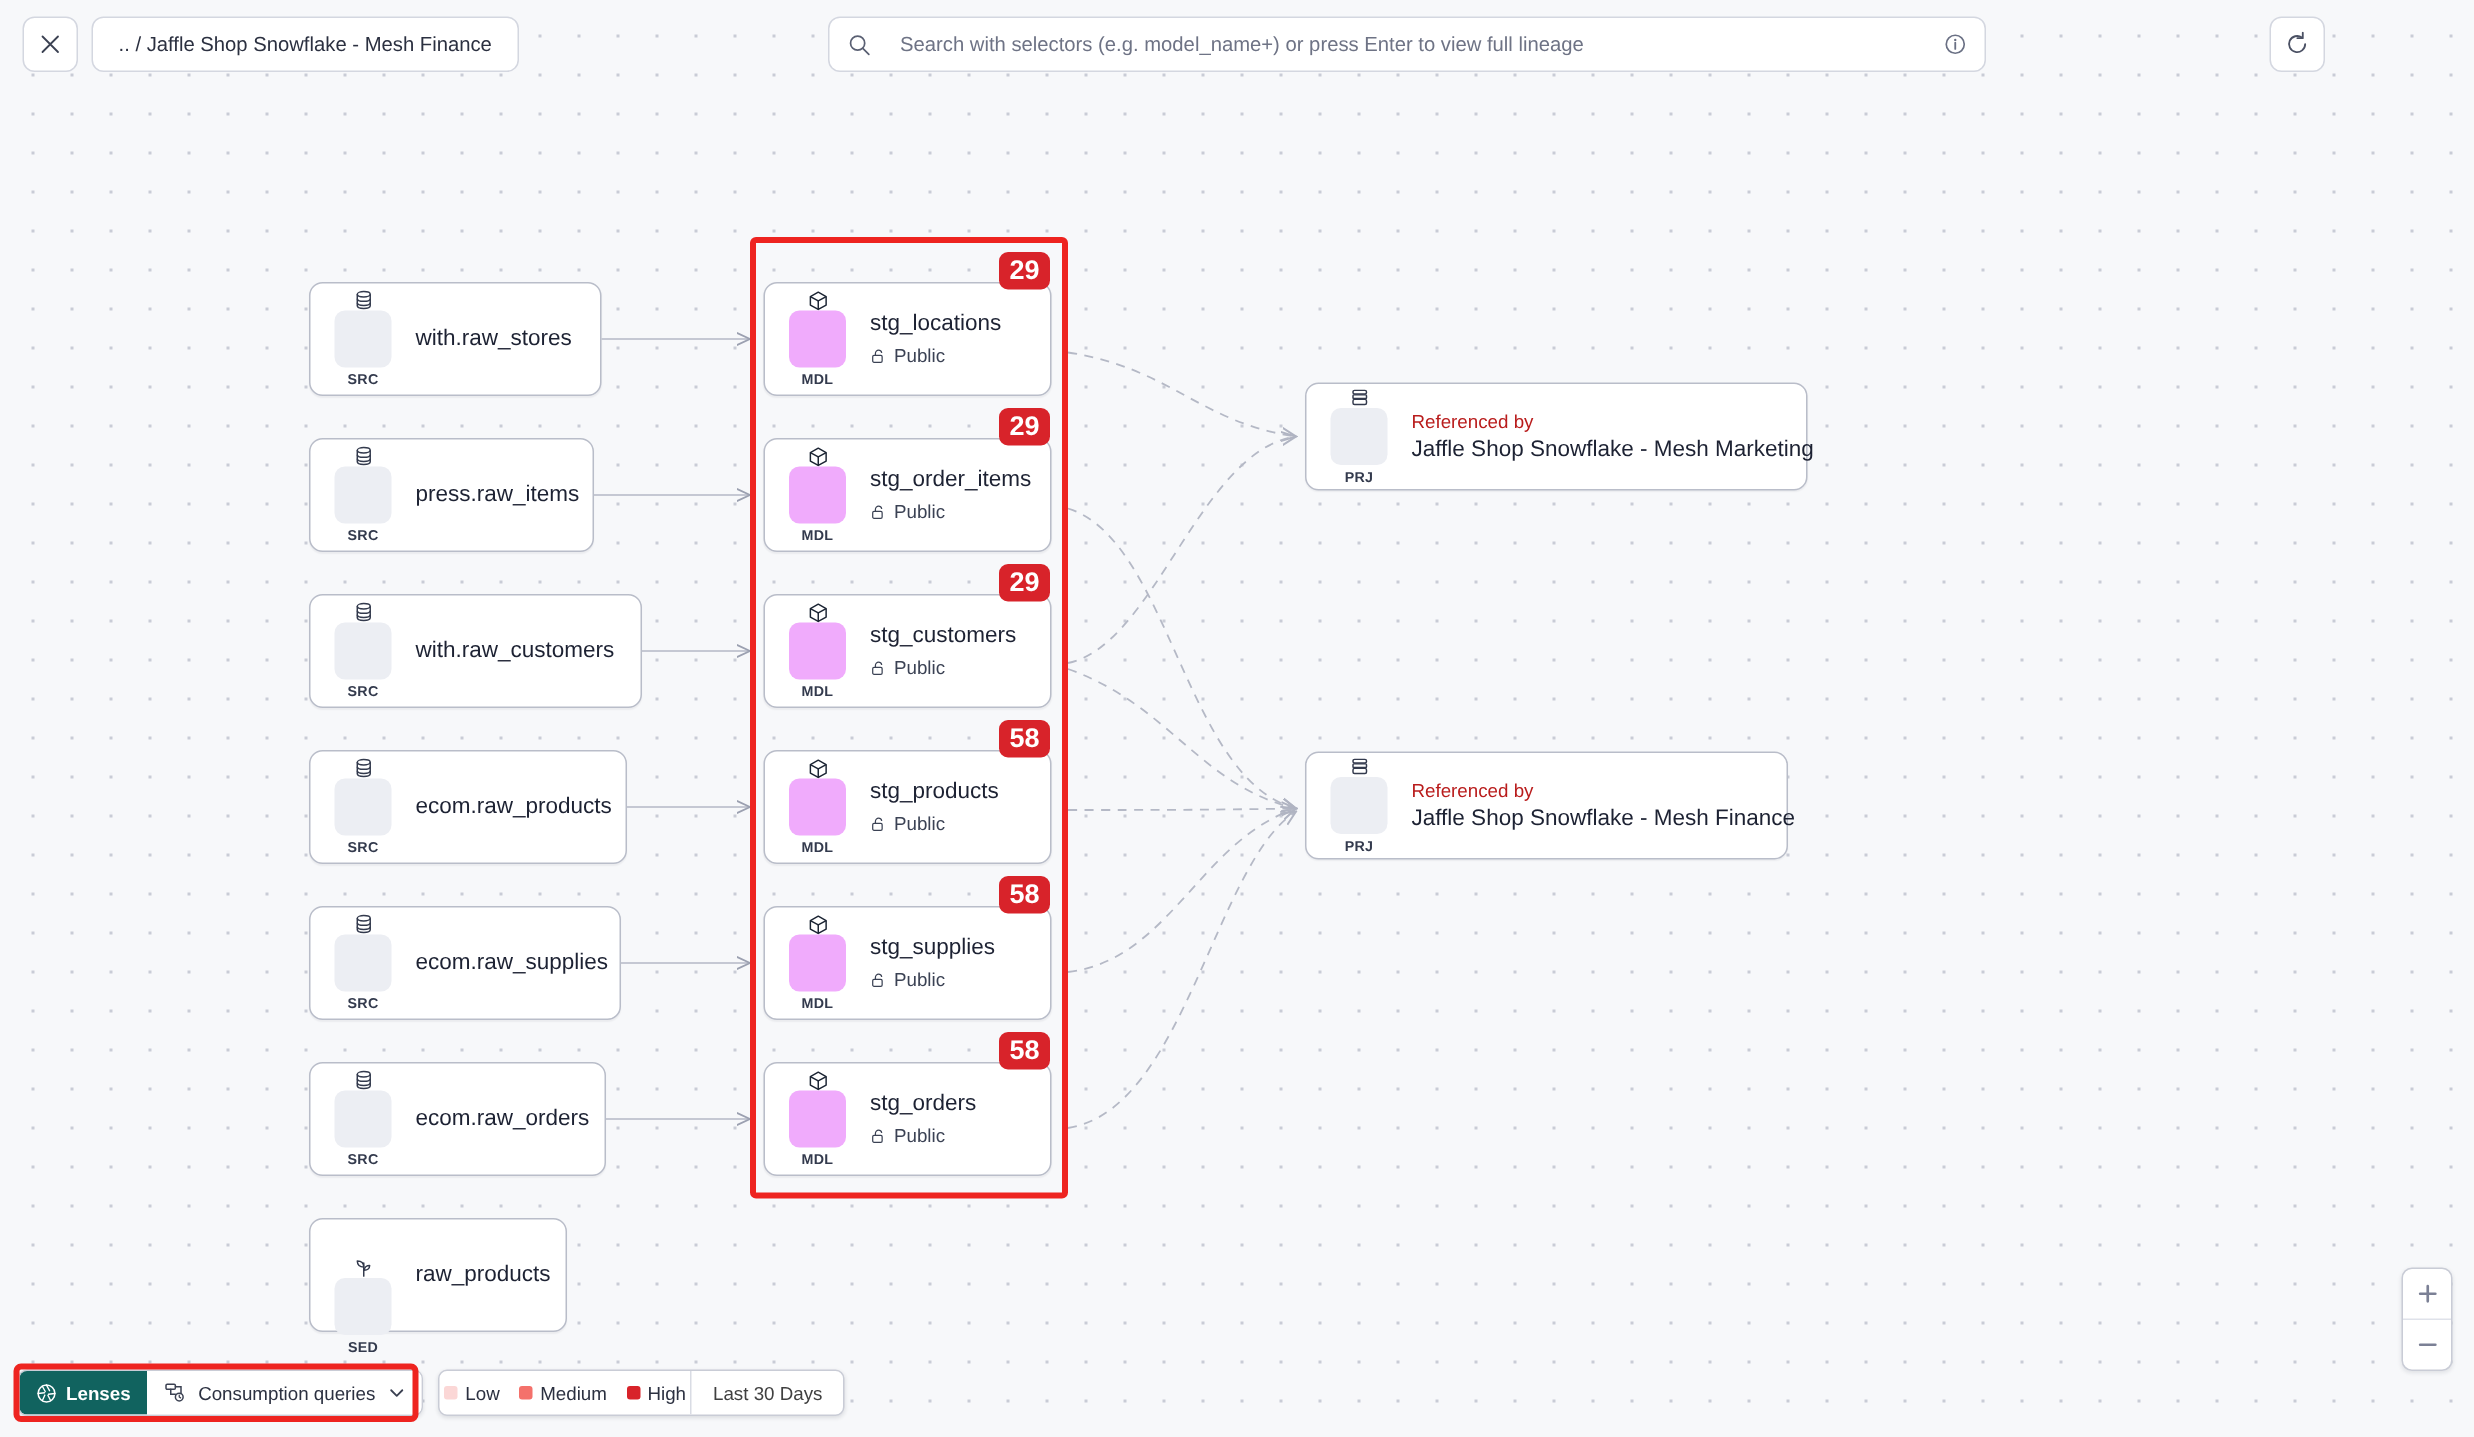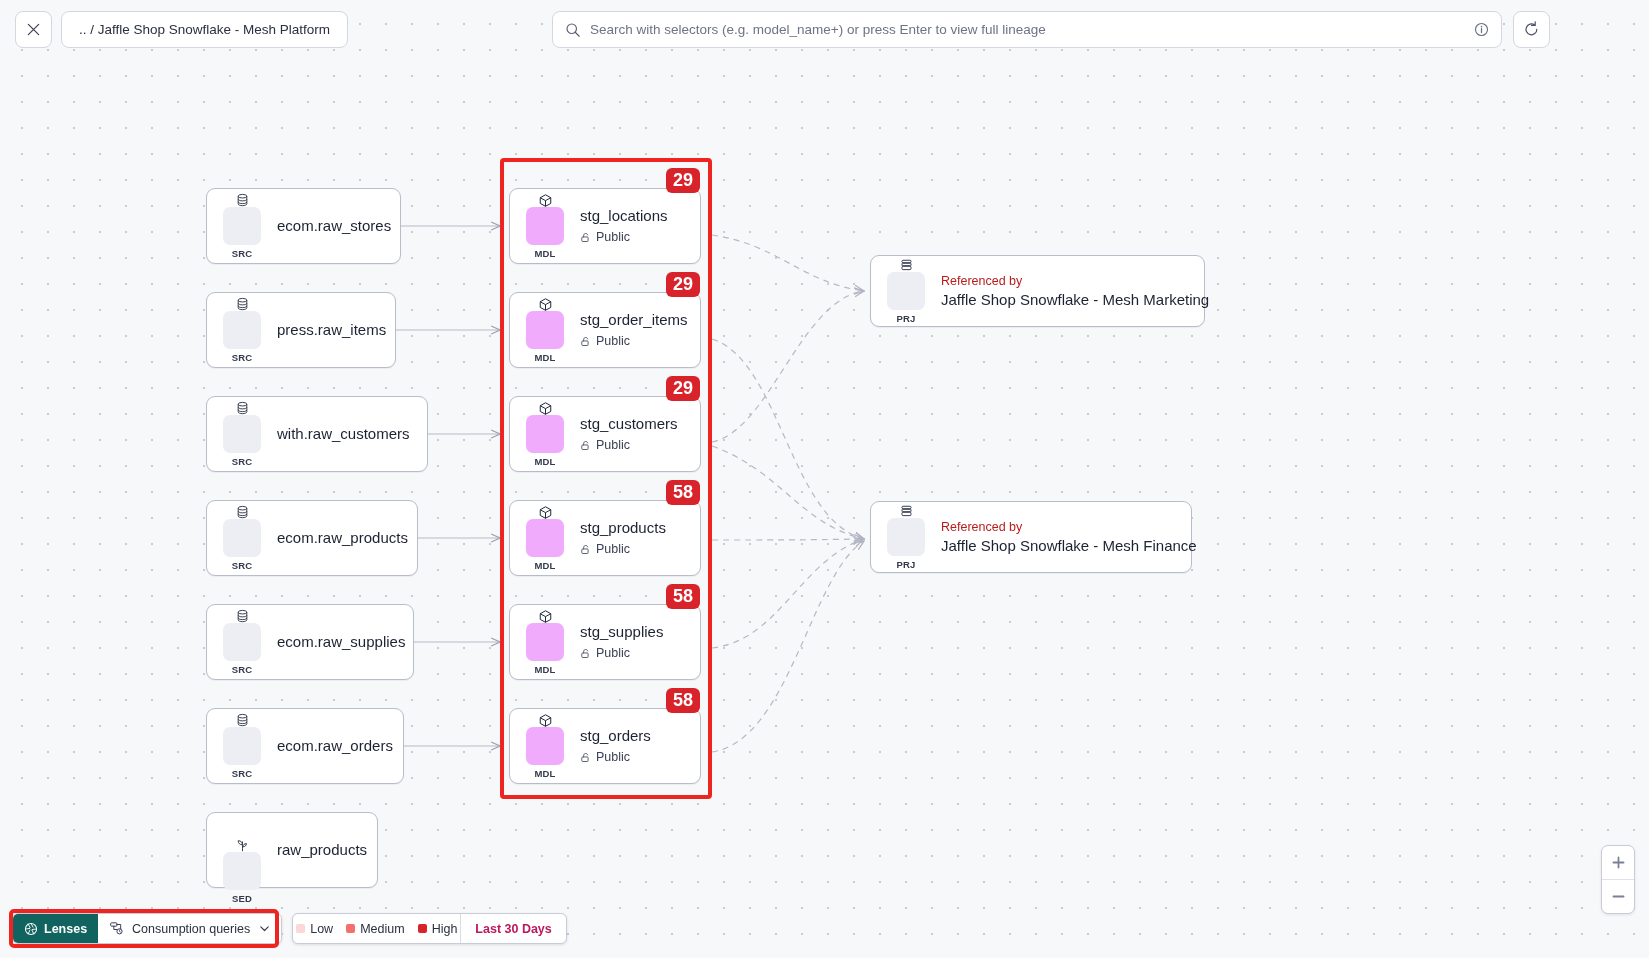--- a/index.html
+++ b/index.html
@@ -44,27 +44,28 @@
     border-radius: 8px;
     display: flex; align-items: center;
     font-size: 13.5px;
     color: #2b3040;
     pointer-events: auto;
     cursor: pointer;
     white-space: nowrap;
   }
   .searchwrap {
     position: absolute; left: 552px; top: 11px;
-    width: 950px; height: 37px;
+    width: 772px; height: 37px;
     background: #ffffff;
     border: 1px solid #d4d7e0;
     border-radius: 8px;
     display: flex; align-items: center;
     padding: 0 12px;
     pointer-events: auto;
+    gap: 10px;
   }
   .searchwrap .sicon { flex: 0 0 auto; display:flex; align-items:center; margin-right: 9px; }
   .search-input {
     flex: 1 1 auto;
     border: none; outline: none;
     font-size: 13.5px;
     font-family: "Liberation Sans", sans-serif;
     color: #2b3040;
     background: transparent;
   }
@@ -190,23 +191,22 @@
     display: flex; align-items: center; gap: 13px;
     padding: 0 3px;
     font-size: 12.5px; color: #2b3040;
   }
   .legend-items .li { display: flex; align-items: center; gap: 5px; }
   .swatch { width: 9px; height: 9px; border-radius: 2px; display: inline-block; }
   .period {
     display: flex; align-items: center;
     padding: 0 14px;
     border-left: 1px solid #d9dce4;
-    font-size: 12.5px; color: #be185d;
+    font-size: 12.5px; color: #404040;
     cursor: pointer;
-    font-weight: bold;
   }
   
   .lens-highlight {
     position: absolute; left: 9px; bottom: 10px;
     width: 270px; height: 39px;
     border: 4px solid #ee2420;
     border-radius: 5px;
     z-index: 36;
     pointer-events: none;
   }
@@ -268,21 +268,21 @@
         <div class="badge-icon icon-src">
           <span class="glyph"><svg width="15" height="15" viewBox="0 0 16 16">
               <ellipse cx="8" cy="3.4" rx="4.6" ry="1.9" fill="none" stroke="#333a4d" stroke-width="1.05"></ellipse>
               <path d="M3.4,3.4 L3.4,11.6 C3.4,12.65 5.46,13.5 8,13.5 C10.54,13.5 12.6,12.65 12.6,11.6 L12.6,3.4" fill="none" stroke="#333a4d" stroke-width="1.05"></path>
               <path d="M3.4,6.5 C3.4,7.55 5.46,8.4 8,8.4 C10.54,8.4 12.6,7.55 12.6,6.5" fill="none" stroke="#333a4d" stroke-width="1.05"></path>
               <path d="M3.4,9.4 C3.4,10.45 5.46,11.3 8,11.3 C10.54,11.3 12.6,10.45 12.6,9.4" fill="none" stroke="#333a4d" stroke-width="1.05"></path>
             </svg></span>
           <span class="code">SRC</span>
         </div>
         <div class="ntext">
-          <div class="nname">ecom.raw_stores</div>
+          <div class="nname">with.raw_stores</div>
         </div>
       </div>
       <div class="node" style="left: 206px; top: 292px; width: 190px; height: 76px;">
         <div class="badge-icon icon-src">
           <span class="glyph"><svg width="15" height="15" viewBox="0 0 16 16">
               <ellipse cx="8" cy="3.4" rx="4.6" ry="1.9" fill="none" stroke="#333a4d" stroke-width="1.05"></ellipse>
               <path d="M3.4,3.4 L3.4,11.6 C3.4,12.65 5.46,13.5 8,13.5 C10.54,13.5 12.6,12.65 12.6,11.6 L12.6,3.4" fill="none" stroke="#333a4d" stroke-width="1.05"></path>
               <path d="M3.4,6.5 C3.4,7.55 5.46,8.4 8,8.4 C10.54,8.4 12.6,7.55 12.6,6.5" fill="none" stroke="#333a4d" stroke-width="1.05"></path>
               <path d="M3.4,9.4 C3.4,10.45 5.46,11.3 8,11.3 C10.54,11.3 12.6,10.45 12.6,9.4" fill="none" stroke="#333a4d" stroke-width="1.05"></path>
             </svg></span>
@@ -518,21 +518,21 @@
     </div>
 
   <div class="topbar">
     <div class="close-btn">
       <svg width="15" height="15" viewBox="0 0 16 16">
         <path d="M2.5,2.5 L13.5,13.5 M13.5,2.5 L2.5,13.5" stroke="#3b4152" stroke-width="1.3" fill="none" stroke-linecap="round"></path>
       </svg>
     </div>
 
     <div class="breadcrumb">
-      <span>.. / Jaffle Shop Snowflake - Mesh Platform</span>
+      <span>.. / Jaffle Shop Snowflake - Mesh Finance</span>
     </div>
 
     <div class="searchwrap">
       <span class="sicon">
         <svg width="16" height="16" viewBox="0 0 18 18">
           <circle cx="7.6" cy="7.6" r="5.3" fill="none" stroke="#5a6073" stroke-width="1.3"></circle>
           <path d="M11.5,11.5 L16,16" stroke="#5a6073" stroke-width="1.3" stroke-linecap="round"></path>
         </svg>
       </span>
       <input class="search-input" type="text" value="" placeholder="Search with selectors (e.g. model_name+) or press Enter to view full lineage" style="">

